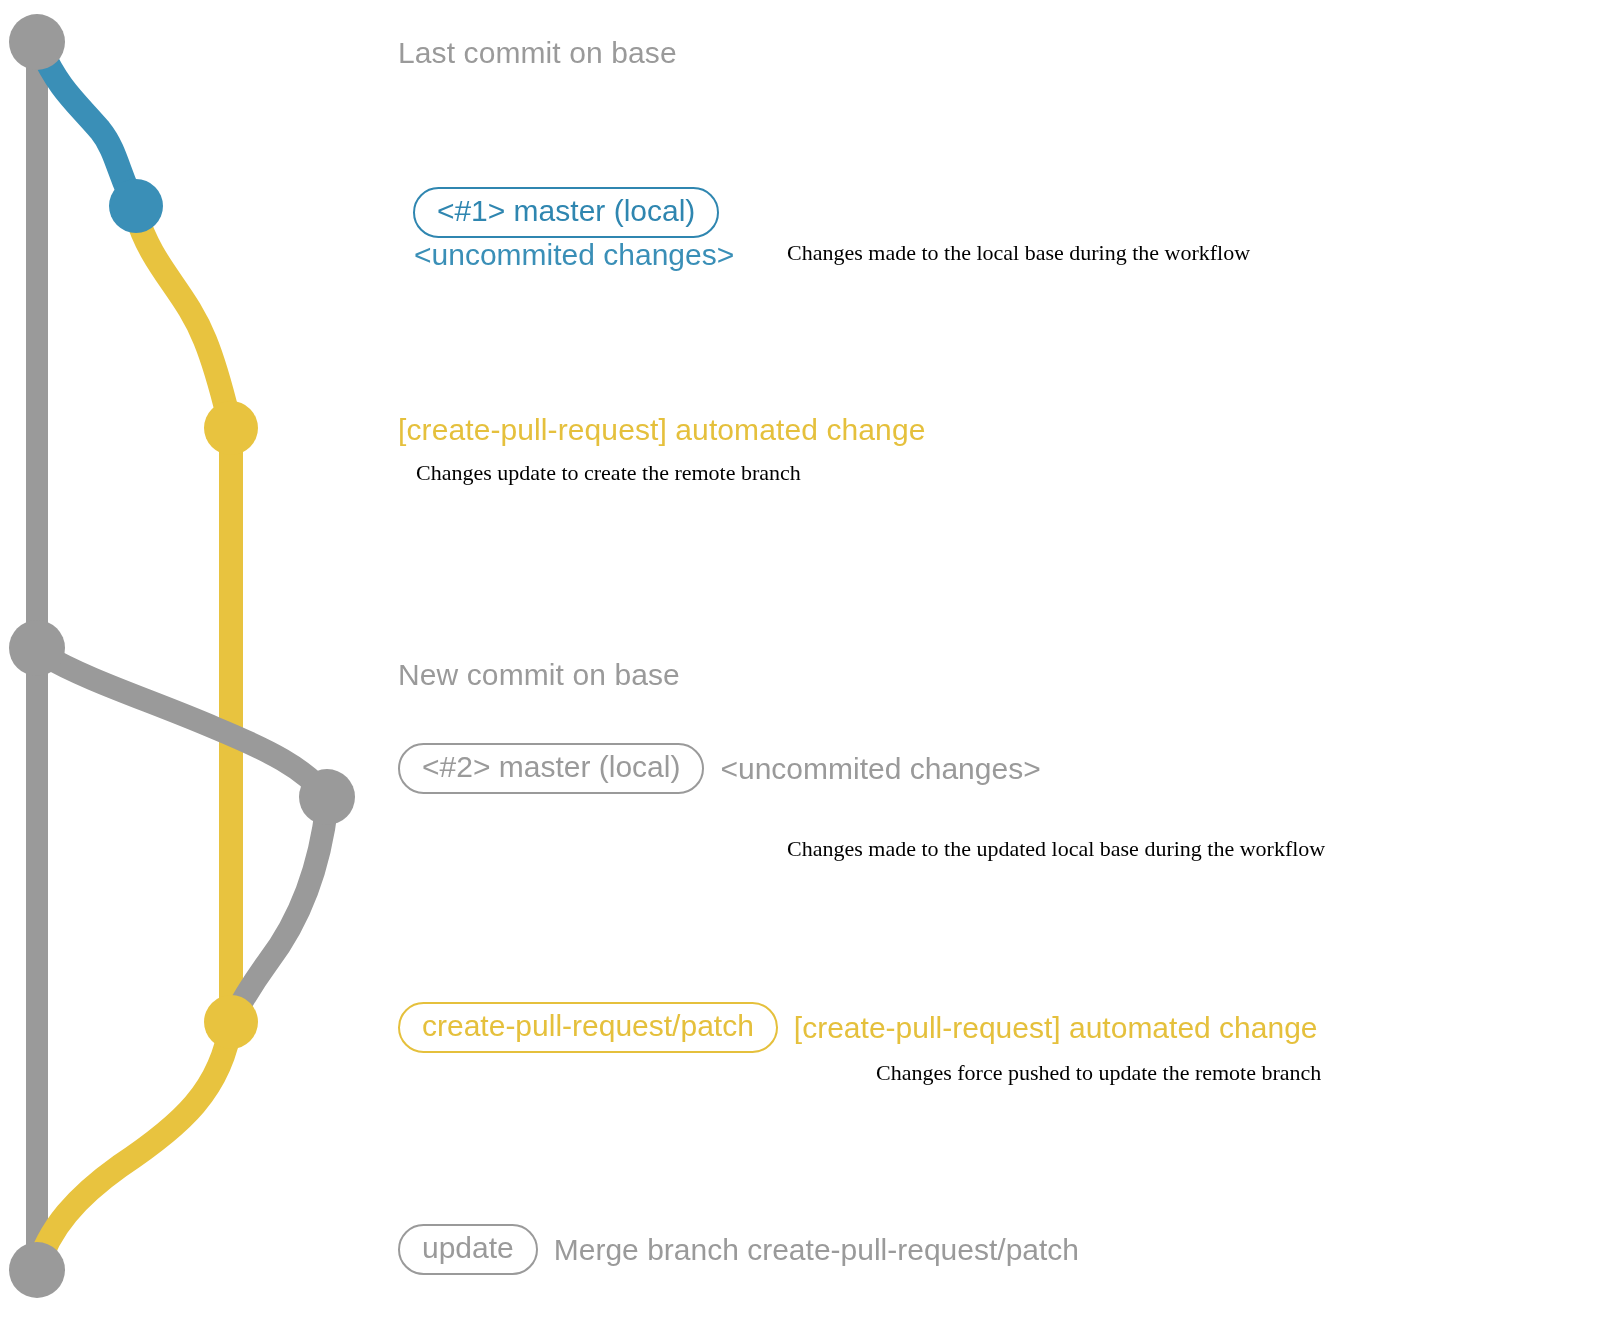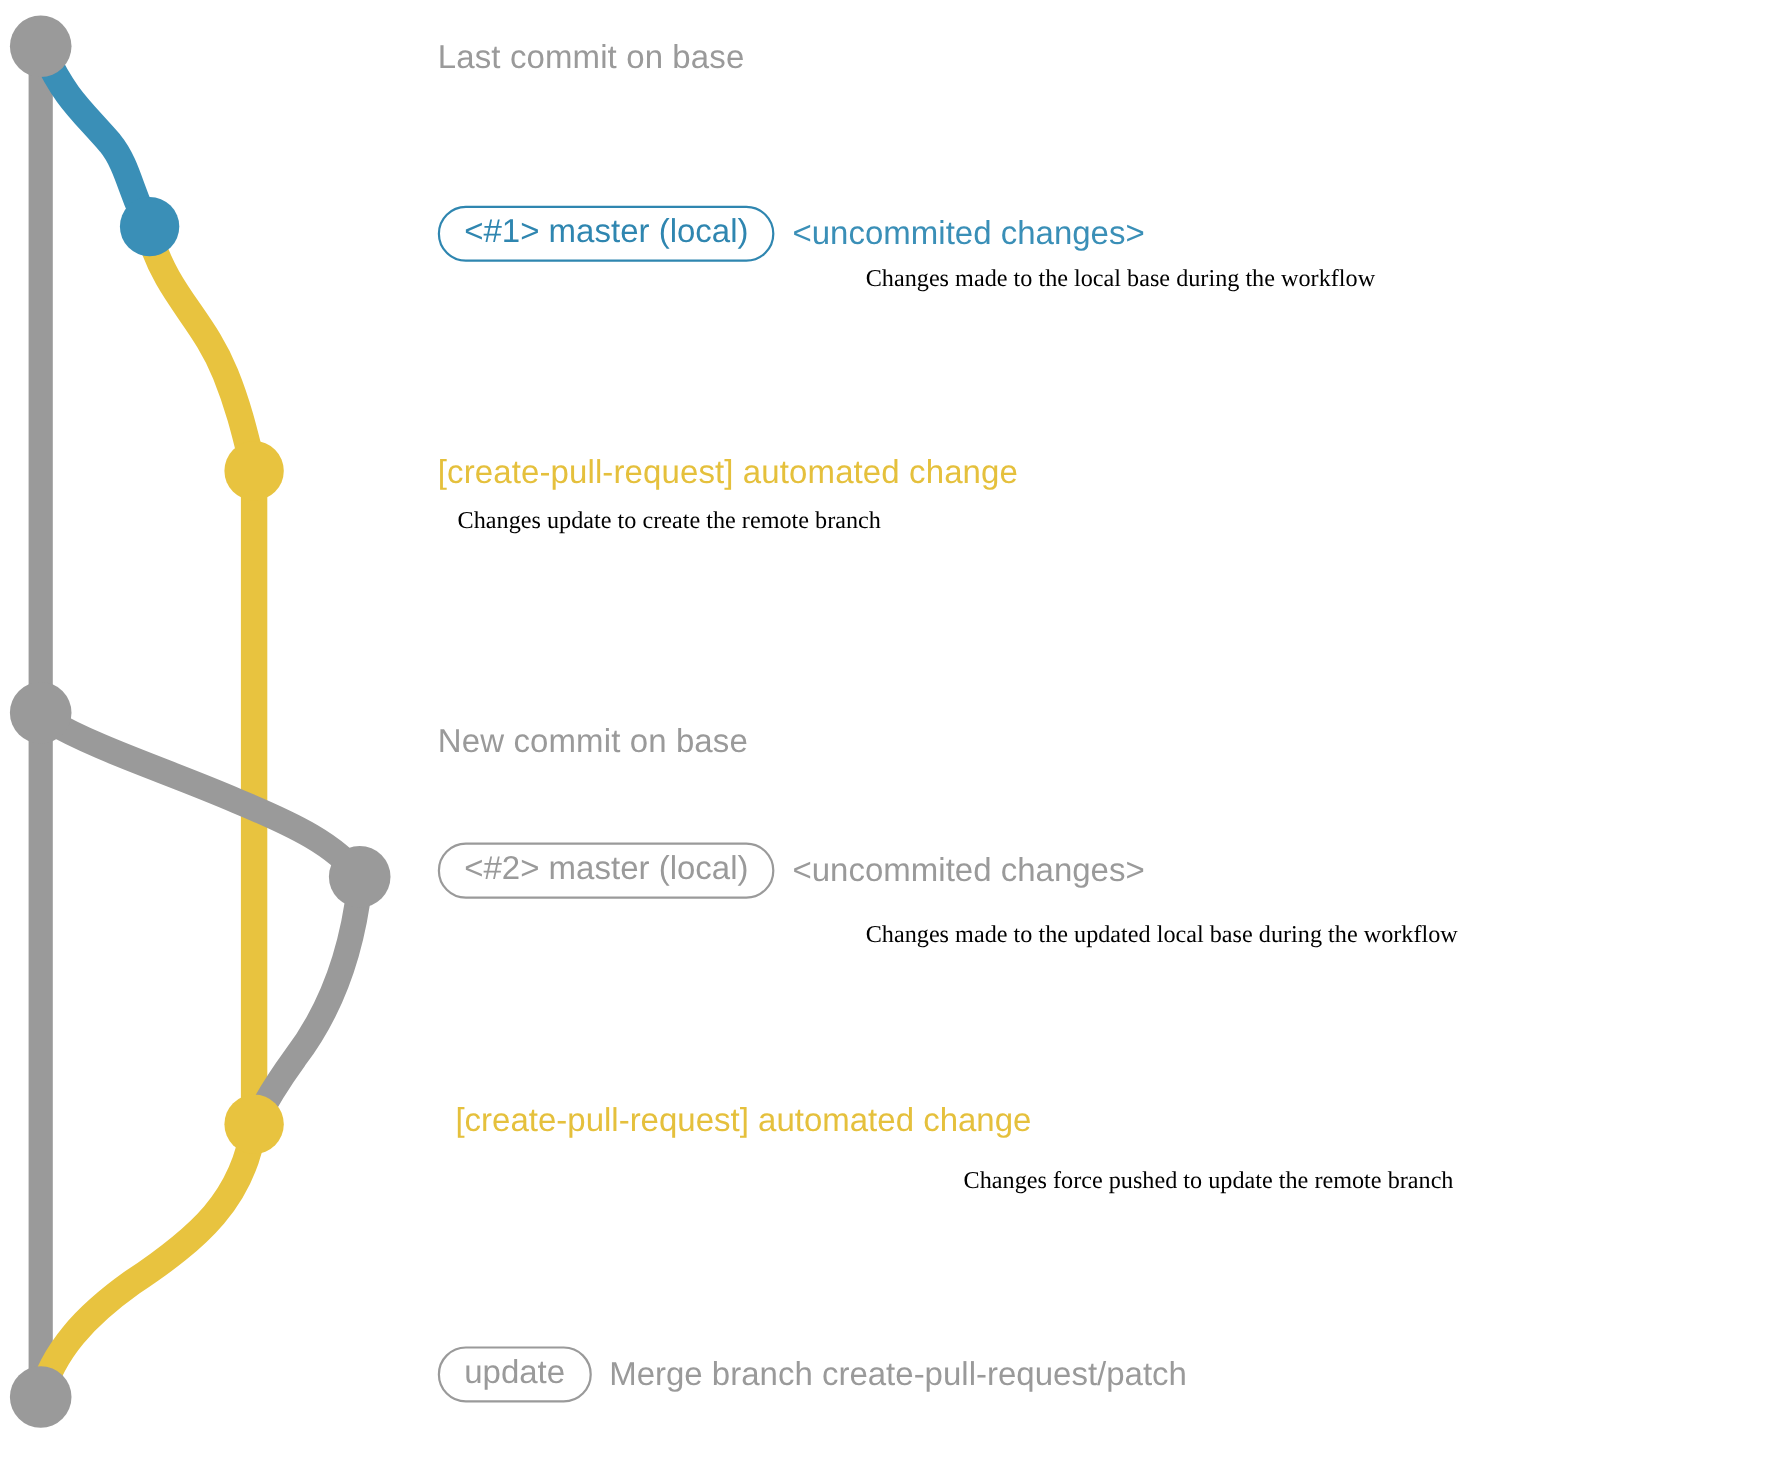--- a/index.html
+++ b/index.html
@@ -82,42 +82,43 @@
     <circle cx="37" cy="648" r="28" fill="#9a9a9a"></circle>
     <circle cx="327" cy="797" r="28" fill="#9a9a9a"></circle>
     <circle cx="231" cy="1022" r="27" fill="#e8c33f"></circle>
     <circle cx="37" cy="1270" r="28" fill="#9a9a9a"></circle>
   </svg>
 
   <div class="row" style="left:398px;top:36px;">
     <span class="plain-label">Last commit on base</span>
   </div>
 
-  <div class="row" style="left:398px;top:187px;">
+  <div class="row" style="left:398px;top:187px;flex-direction:column;">
     <span class="badge blue">&lt;#1&gt; master (local)</span>
     <span class="after-badge blue">&lt;uncommited changes&gt;</span>
   </div>
   <div class="desc" style="left:787px;top:240px;">Changes made to the local base during the workflow</div>
 
   <div class="row" style="left:398px;top:413px;">
     <span class="plain-label yellow">[create-pull-request] automated change</span>
   </div>
   <div class="desc" style="left:416px;top:460px;">Changes update to create the remote branch</div>
 
   <div class="row" style="left:398px;top:632px;margin-top:26px;">
     <span class="plain-label">New commit on base</span>
   </div>
 
-  <div class="row" style="left:398px;top:766px;">
+  <div class="row" style="left:398px;top:743px;">
     <span class="badge">&lt;#2&gt; master (local)</span>
     <span class="after-badge">&lt;uncommited changes&gt;</span>
   </div>
   <div class="desc" style="left:787px;top:836px;">Changes made to the updated local base during the workflow</div>
 
   <div class="row" style="left:398px;top:1002px;">
+    <span class="badge yellow">create-pull-request/patch</span>
     <span class="after-badge yellow">[create-pull-request] automated change</span>
   </div>
   <div class="desc" style="left:876px;top:1060px;">Changes force pushed to update the remote branch</div>
 
   <div class="row" style="left:398px;top:1224px;">
     <span class="badge">update</span>
     <span class="after-badge">Merge branch create-pull-request/patch</span>
   </div>
 
 </div>

